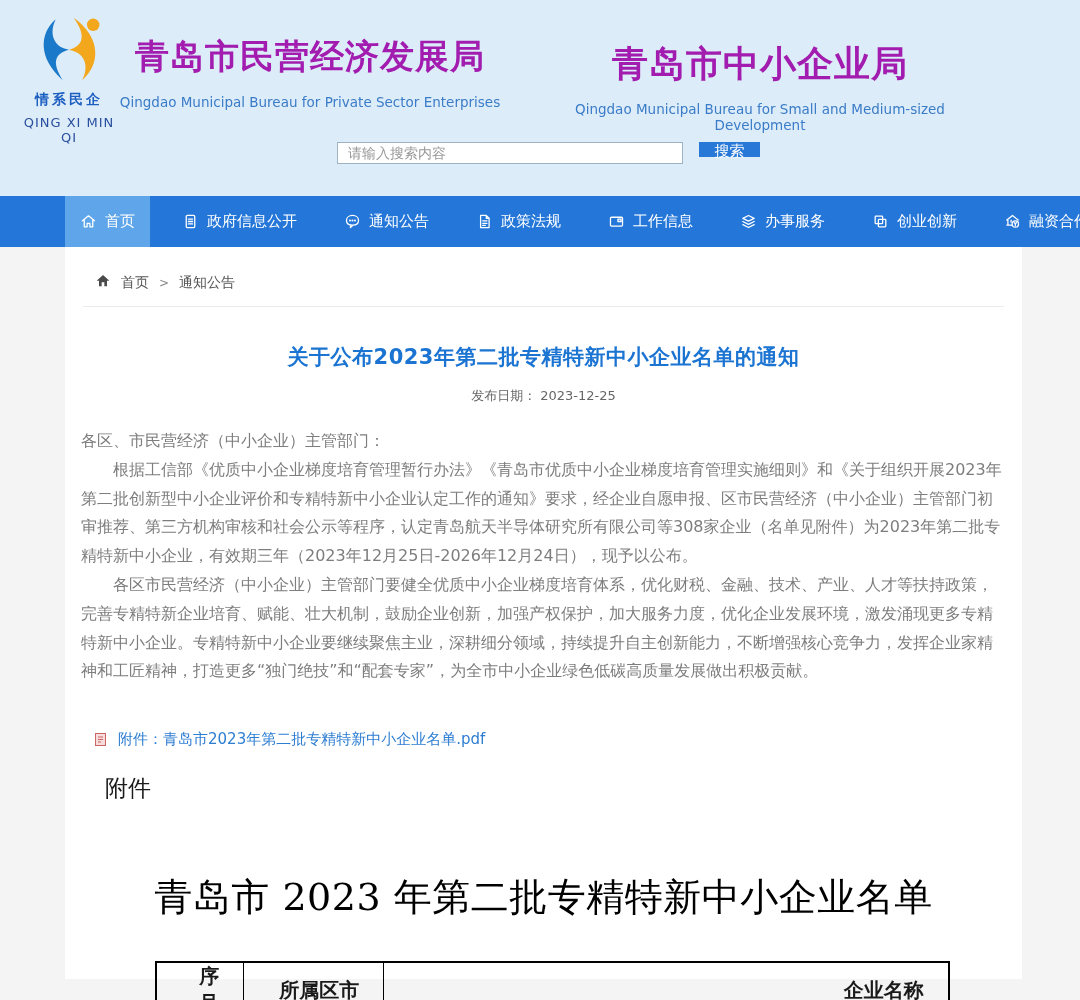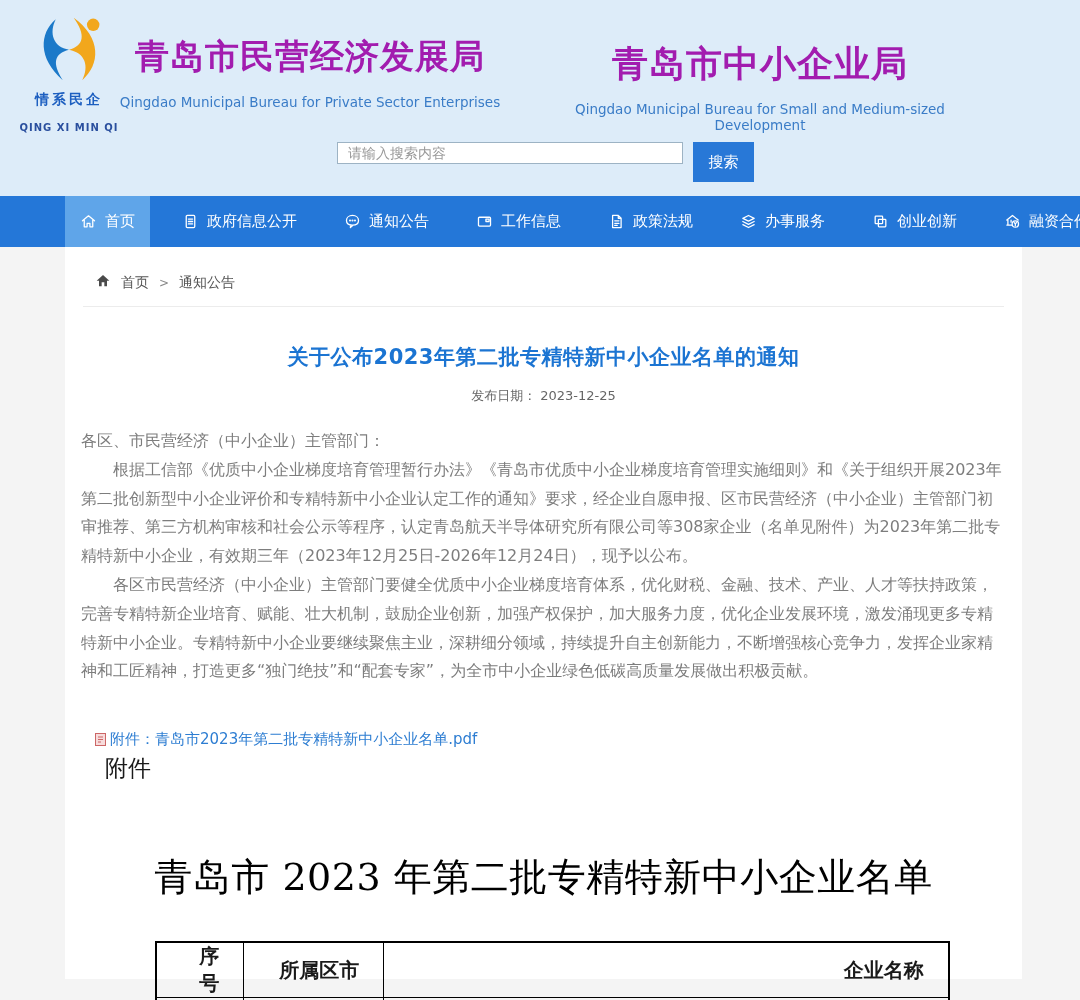--- a/index.html
+++ b/index.html
@@ -4,35 +4,35 @@
 <style>
   * { margin:0; padding:0; box-sizing:border-box; }
   html,body { width:1080px; height:1000px; overflow:hidden; }
   body { font-family:"DejaVu Sans","Liberation Sans",sans-serif; background:#f4f4f4; }
 
   
   .site-header { position:relative; width:1080px; height:196px; background:#ddecf9; }
   .logo { position:absolute; left:14px; top:8px; width:110px; text-align:center; }
   .logo svg { display:block; margin:0 auto; }
   .logo-cn { font-size:14px; font-weight:bold; color:#1d5fc0; letter-spacing:3px; margin-top:1px; }
-  .logo-en { font-size:10px; font-weight:bold; color:#2a4f9e; letter-spacing:1px; margin-top:13px; }
+  .logo-en { font-size:13px; font-weight:normal; color:#2a4f9e; letter-spacing:1px; margin-top:6px; }
 
   .bureau { position:absolute; top:34px; text-align:center; }
   .bureau-1 { left:90px; width:440px; }
   .bureau-2 { left:535px; width:450px; top:40px; }
   .bureau-title { font-size:34px; font-weight:bold; color:#a21caf; letter-spacing:1px; }
   .bureau-2 .bureau-title { font-size:36px; }
   .bureau-sub { font-size:13.5px; color:#3a7cc7; margin-top:14px; }
   .bureau-2 .bureau-sub { margin-top:12px; }
 
   .searchbar { position:absolute; left:337px; top:142px; display:flex; }
   .search-input { width:346px; height:22px; border:1px solid #9db3c4; background:#fff;
                   font-size:14px; color:#333; padding:0 10px; outline:none; }
   .search-input::placeholder { color:#999; }
-  .search-btn { width:61px; height:40px; margin-left:10px; background:#2878d7; color:#fff;
+  .search-btn { width:61px; height:15px; margin-left:16px; background:#2878d7; color:#fff;
                 border:none; font-size:15px; cursor:pointer; }
 
   
   .main-nav { width:1080px; height:51px; background:#2477d8; display:flex; align-items:stretch;
               padding-left:65px; }
   .nav-item { display:flex; align-items:center; gap:8px; color:#fff; font-size:15px;
               padding:0 15px; text-decoration:none; white-space:nowrap; margin-right:17px; }
   .nav-item.active { background:#5fa5e9; }
   .nav-icon { display:flex; align-items:center; }
   .nav-icon svg { width:17px; height:17px; stroke:#fff; fill:none; stroke-width:1.8;
@@ -48,26 +48,26 @@
   .crumb-sep { color:#888; font-size:12px; }
   .divider { border:none; border-top:1px solid #ececec; margin:0 18px; }
 
   .article-title { text-align:center; font-size:21px; font-weight:bold; color:#1b74d2;
                    margin-top:36px; letter-spacing:0.5px; }
   .article-date { text-align:center; font-size:13px; color:#666; margin-top:16px; }
 
   .article-body { margin:22px 16px 0 16px; font-size:16px; color:#7d7d7d; line-height:1.8; }
   .article-body p.indent { text-indent:2em; }
 
-  .attachment-link { margin:44px 0 0 30px; display:flex; align-items:center; gap:4px;
+  .attachment-link { margin:44px 0 0 30px; display:flex; align-items:center; gap:12px;
                      font-size:15px; }
   .attachment-link a { color:#2d7dd2; text-decoration:none; }
   .attach-icon { display:inline-flex; }
 
-  .attachment-label { margin:4px 0 0 40px; font-size:23px; color:#1a1a1a; }
+  .attachment-label { margin:24px 0 0 40px; font-size:23px; color:#1a1a1a; }
 
   .doc-title { margin-top:68px; text-align:center; font-family:"DejaVu Serif","Liberation Serif",serif;
                font-size:38px; font-weight:normal; color:#000; letter-spacing:0.5px; }
 
   .doc-table { border-collapse:collapse; margin:38px 0 0 90px; border:2px solid #000;
                font-family:"DejaVu Serif","Liberation Serif",serif; }
   .doc-table th, .doc-table td { border:1px solid #000; text-align:right; font-size:20px;
                color:#1a1a1a; height:38px; padding:0 24px; }
   .doc-table th { font-weight:bold; }
   .doc-table td { height:40px; font-weight:normal; }
@@ -132,34 +132,34 @@
             <circle cx="8.5" cy="10.5" r="0.6" fill="#fff"></circle>
             <circle cx="12" cy="10.5" r="0.6" fill="#fff"></circle>
             <circle cx="15.5" cy="10.5" r="0.6" fill="#fff"></circle>
           </svg>
       </span>
       <span>通知公告</span>
     </a>
     <a class="nav-item">
       <span class="nav-icon">
         <svg viewBox="0 0 24 24">
+            <path d="M6.5 3.5 H14.5 L18.5 7.5 V20.5 H6.5 Z M14.5 3.5 V7.5 H18.5"></path>
+            <path d="M9.5 11 H15.5 M9.5 14.5 H15.5 M9.5 17.5 H13"></path>
+          </svg>
+      </span>
+      <span>政策法规</span>
+    </a>
+    <a class="nav-item">
+      <span class="nav-icon">
+        <svg viewBox="0 0 24 24">
             <rect x="3.5" y="6" width="17" height="12.5" rx="1.5"></rect>
             <rect x="14" y="8.5" width="4.5" height="3.5"></rect>
           </svg>
       </span>
       <span>工作信息</span>
-    </a>
-    <a class="nav-item">
-      <span class="nav-icon">
-        <svg viewBox="0 0 24 24">
-            <path d="M6.5 3.5 H14.5 L18.5 7.5 V20.5 H6.5 Z M14.5 3.5 V7.5 H18.5"></path>
-            <path d="M9.5 11 H15.5 M9.5 14.5 H15.5 M9.5 17.5 H13"></path>
-          </svg>
-      </span>
-      <span>政策法规</span>
     </a>
     <a class="nav-item">
       <span class="nav-icon">
         <svg viewBox="0 0 24 24">
             <path d="M12 3.5 L20 7.5 L12 11.5 L4 7.5 Z"></path>
             <path d="M4 12 L12 16 L20 12"></path>
             <path d="M4 16.5 L12 20.5 L20 16.5"></path>
           </svg>
       </span>
       <span>办事服务</span>

